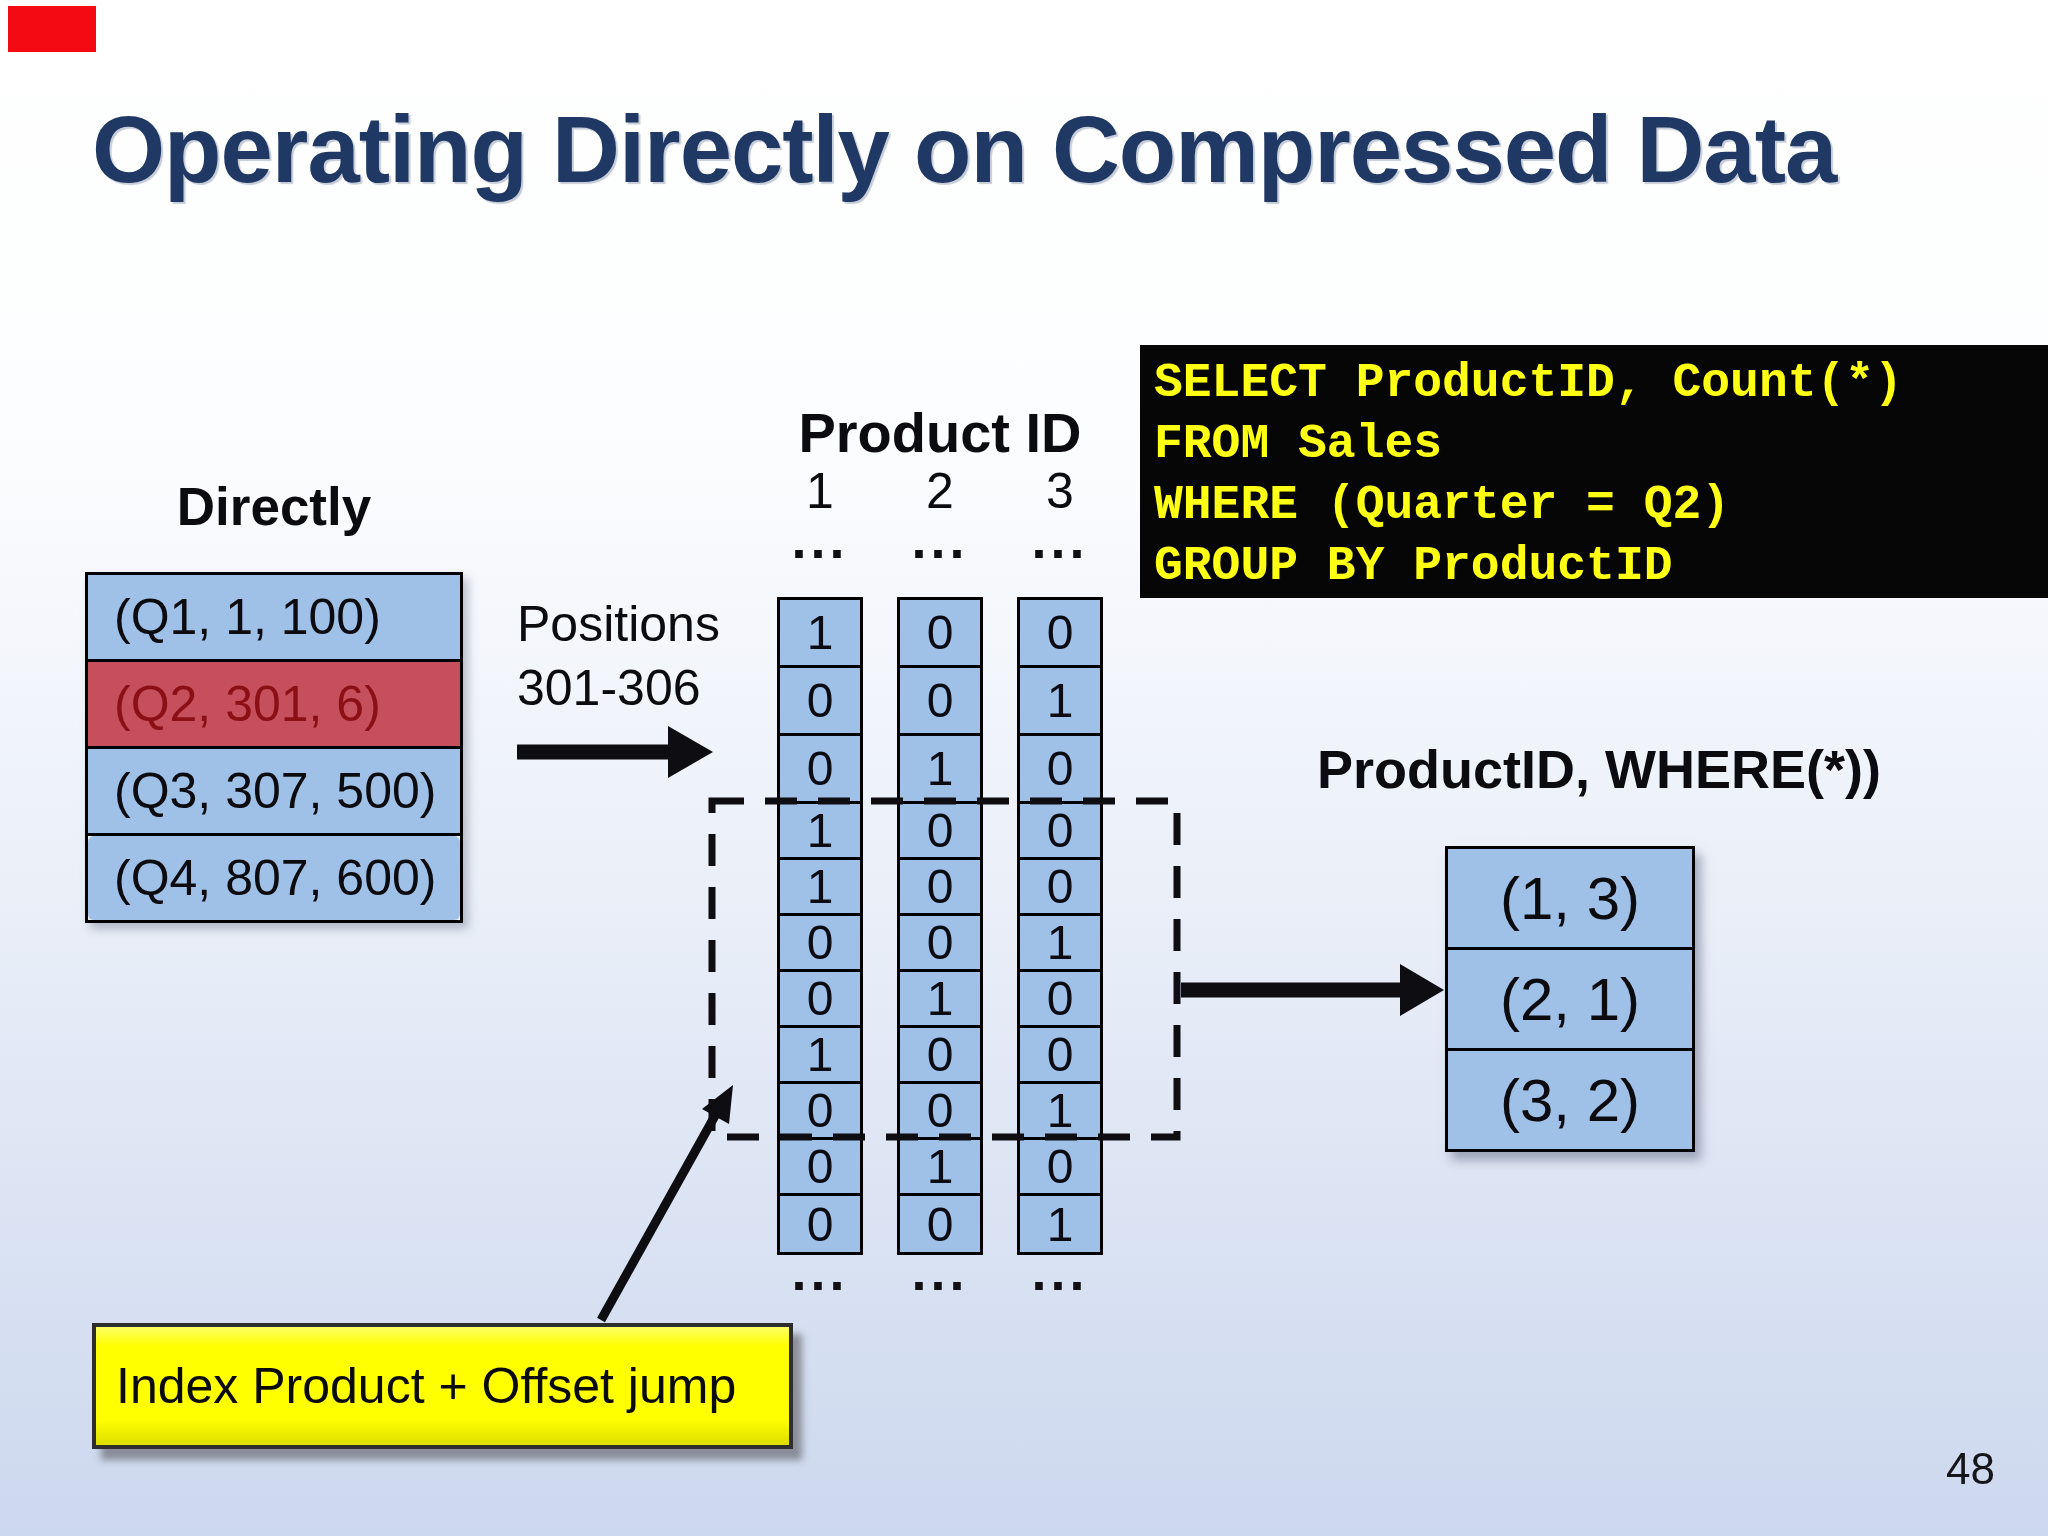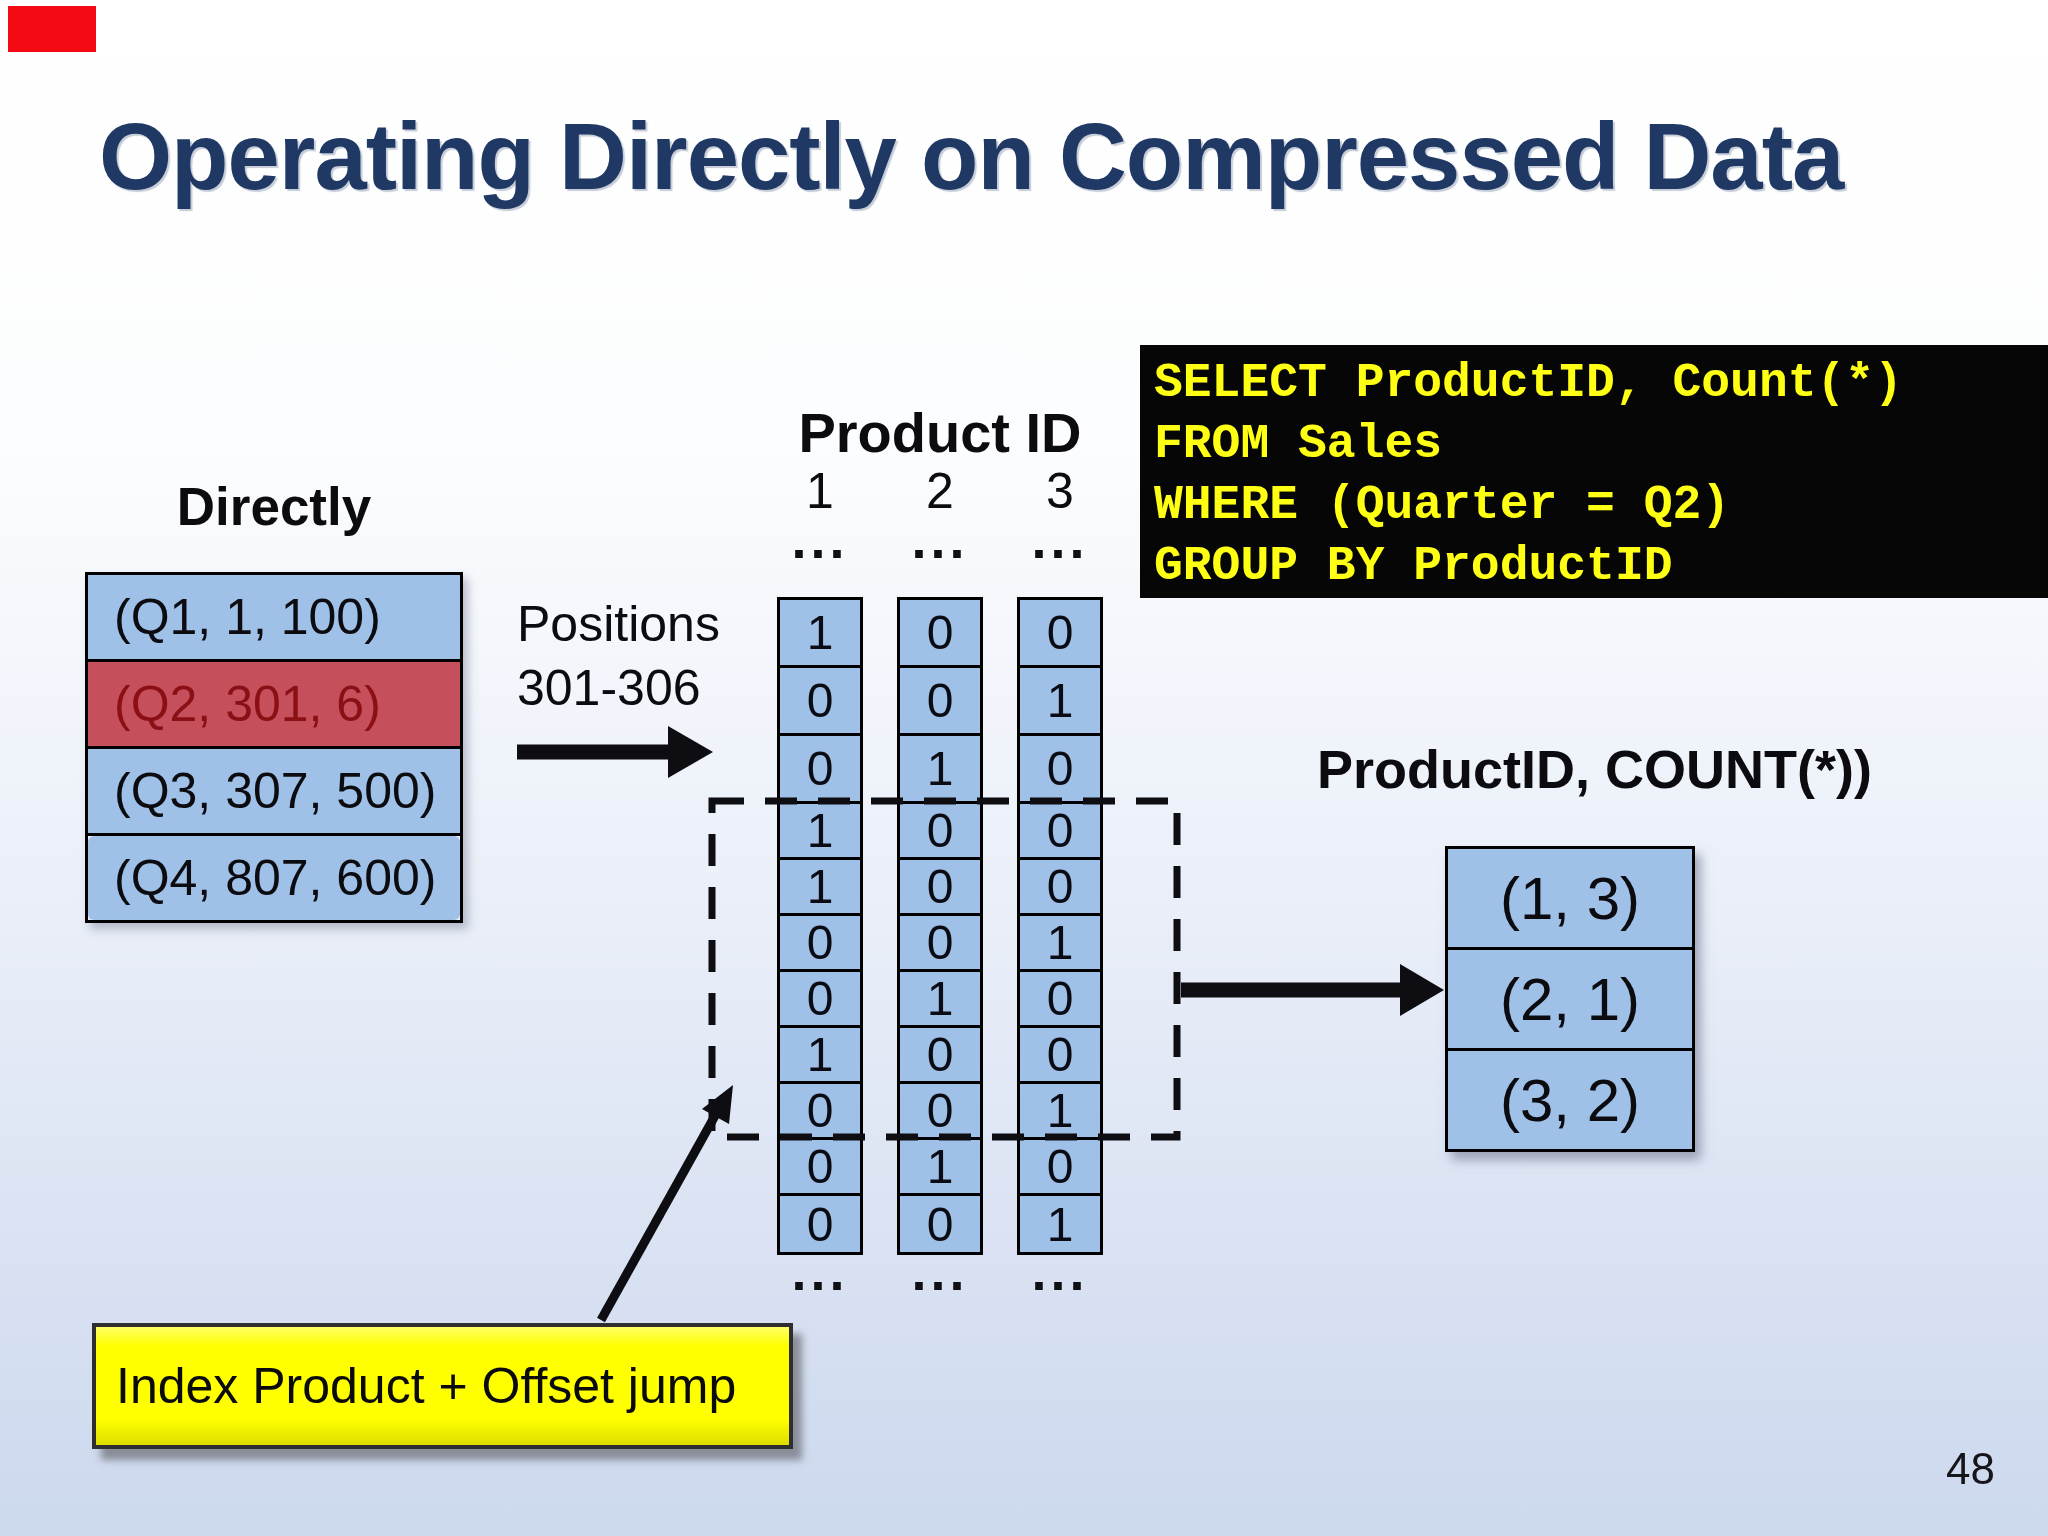--- a/index.html
+++ b/index.html
@@ -8,21 +8,21 @@
     width:2048px;height:1536px;
     overflow:hidden;
     font-family:"Liberation Sans", sans-serif;
     background:linear-gradient(180deg,#ffffff 0%,#fcfdfe 28%,#e9eef8 60%,var(--bg-bottom,#ccd8ee) 100%);
   }
   .corner-red{
     position:absolute;left:8px;top:6px;width:88px;height:46px;
     background:var(--corner-red,#f40a12);
   }
   .title{
-    position:absolute;left:88px;top:92px;margin:11px;
+    position:absolute;left:88px;top:92px;margin:4px;
     font-size:94px;font-weight:bold;letter-spacing:-1px;
     color:var(--title-navy,#1f3864);
     text-shadow:2px 2px 1px rgba(31,56,100,0.25);
   }
   .q-label{
     position:absolute;left:85px;top:476px;width:378px;
     text-align:center;font-size:53px;font-weight:bold;color:#0b0b10;
   }
   .q-table{
     position:absolute;left:85px;top:572px;width:378px;
@@ -169,21 +169,21 @@
       </div>
     </div>
 
   <div class="sql-box" id="sql-box">
       <div class="sql-line">SELECT ProductID, Count(*)</div>
       <div class="sql-line">FROM Sales</div>
       <div class="sql-line">WHERE (Quarter = Q2)</div>
       <div class="sql-line">GROUP BY ProductID</div>
     </div>
 
-  <div class="result-label">ProductID, COUNT(*))</div>
+  <div class="result-label">ProductID, WHERE(*))</div>
   <div class="result-table" id="result-table">
       <div class="r-row">(1, 3)</div>
       <div class="r-row">(2, 1)</div>
       <div class="r-row">(3, 2)</div>
     </div>
 
   <div class="callout">
     <span>Index Product + Offset jump</span>
   </div>
 

